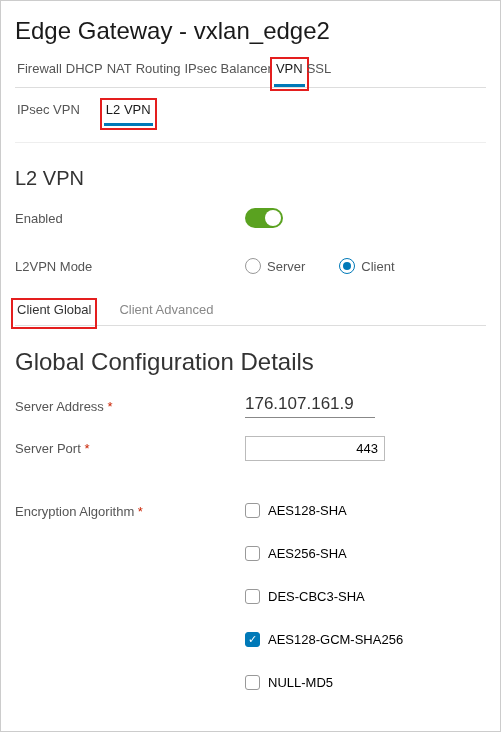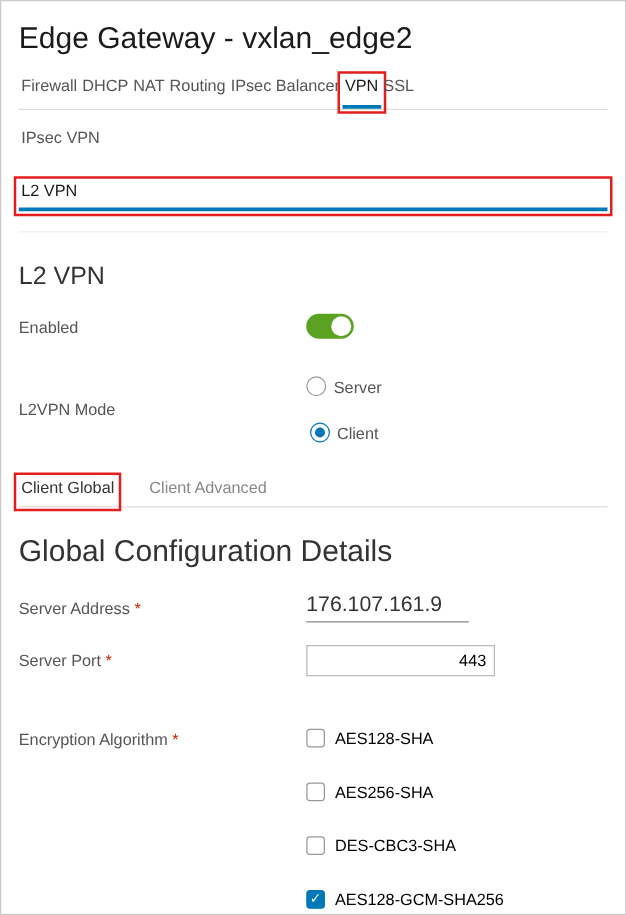--- a/index.html
+++ b/index.html
@@ -39,21 +39,20 @@
   outline-offset: 2px;
 }
 .subtabs {
   display: flex;
   gap: 22px;
   margin-top: 14px;
   padding-bottom: 16px;
   border-bottom: 1px solid #eee;
   font-size: 13px;
   color: #555;
-  flex-direction: column;
 }
 .subtab {
   padding: 0 2px 6px 2px;
   cursor: pointer;
 }
 .subtab.active {
   color: #1a1a1a;
   border-bottom: 3px solid #0079b8;
 }
 .section-title {
@@ -81,21 +80,21 @@
   position: relative;
 }
 .toggle::after {
   content: "";
   position: absolute;
   right: 2px; top: 2px;
   width: 16px; height: 16px;
   background: #fff;
   border-radius: 50%;
 }
-.radio-group { display: flex; gap: 21px; align-items: center; flex-direction: column; }
+.radio-group { display: flex; gap: 34px; align-items: center; }
 .radio {
   display: flex; align-items: center; gap: 6px;
   cursor: pointer; font-size: 13px; color: #555;
 }
 .radio .circle {
   width: 16px; height: 16px;
   border: 1px solid #999;
   border-radius: 50%;
   display: flex; align-items: center; justify-content: center;
 }
@@ -132,21 +131,21 @@
   color: #333;
   border-bottom: 1px solid #888;
   padding-bottom: 3px;
   min-width: 130px;
   display: inline-block;
 }
 input.port {
   font-size: 13px;
   border: 1px solid #bbb;
   padding: 4px 6px;
-  width: 151px;
+  width: 140px;
   text-align: right;
 }
 .checkbox-list {
   display: flex; flex-direction: column; gap: 28px;
   margin-left: 230px;
   margin-top: 0;
 }
 .checkbox-item {
   display: flex; gap: 8px;
   font-size: 13px; color: #000000;

